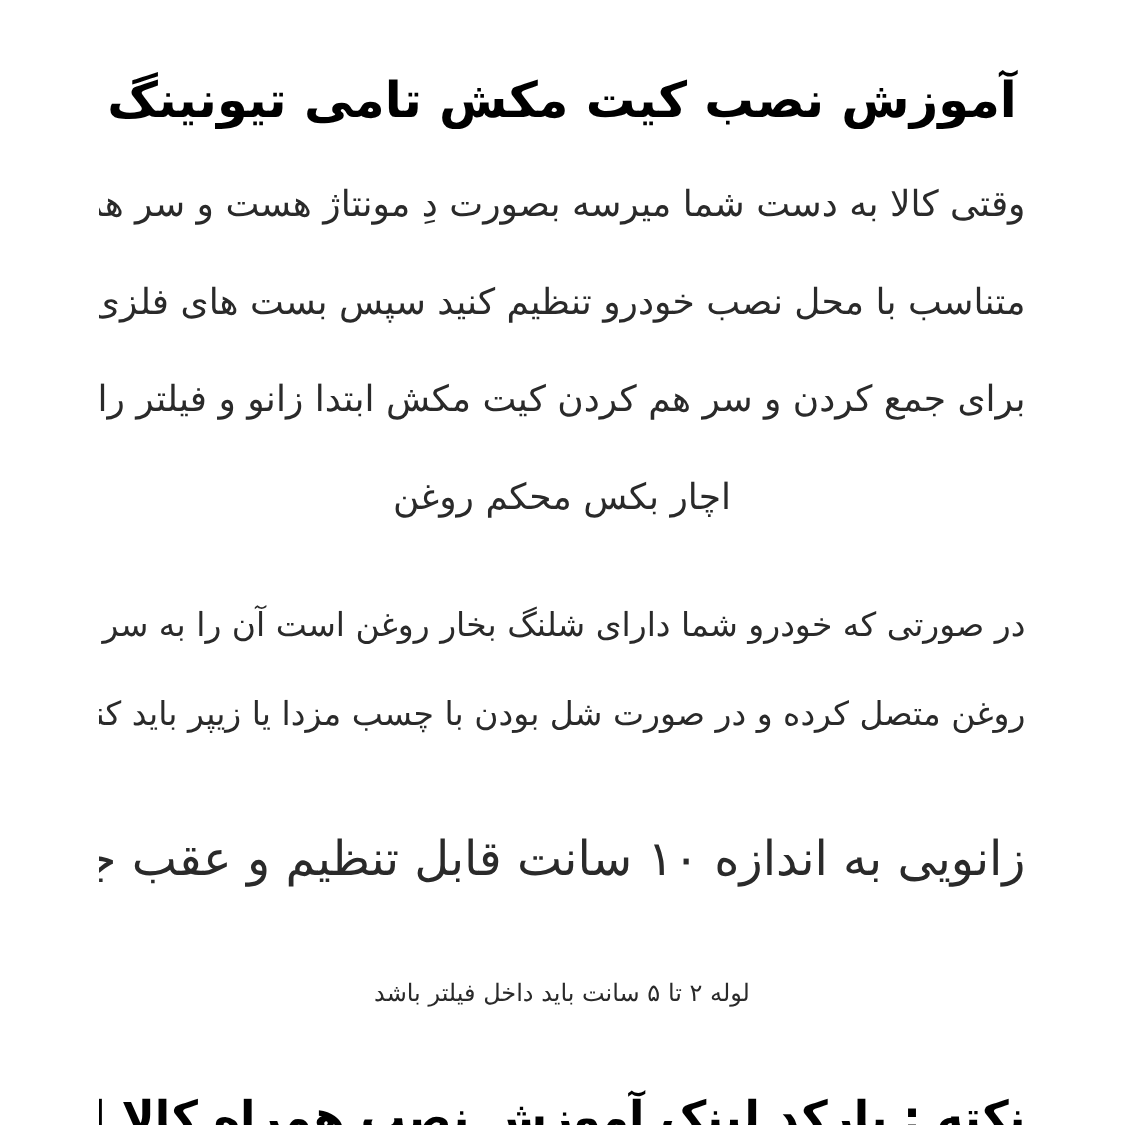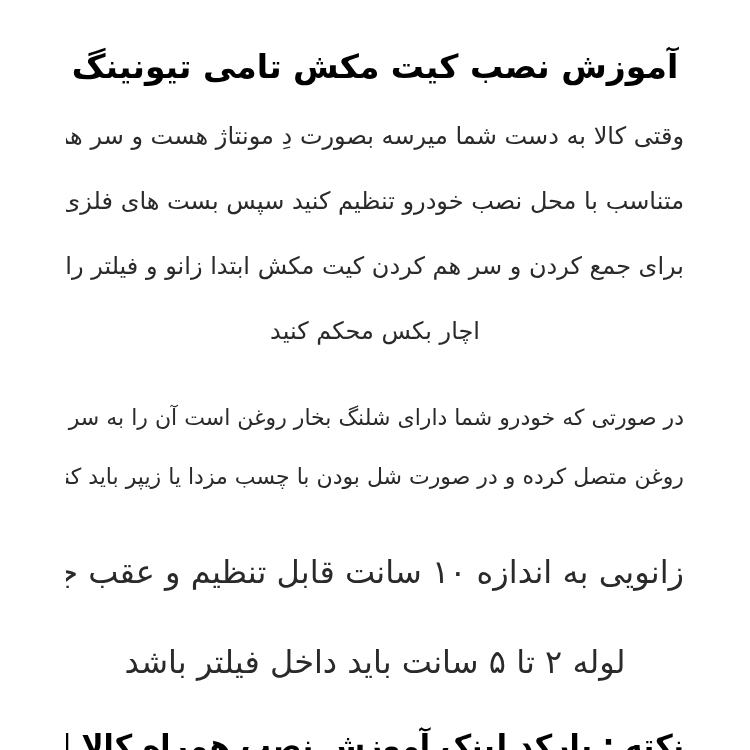--- a/index.html
+++ b/index.html
@@ -47,21 +47,21 @@
     text-align: right;
   }
   .elbow-line {
     margin-top: 62px;
     font-size: 32px;
     line-height: 36px;
     color: #2a2a2a;
   }
   .pipe-line {
     margin-top: 54px;
-    font-size: 32px;
+    font-size: 16px;
     line-height: 36px;
     color: #2a2a2a;
   }
   .barcode-note {
     margin-top: 46px;
     font-size: 30px;
     line-height: 40px;
     font-weight: 700;
     color: #000000;
   }
@@ -70,21 +70,21 @@
 <body>
 
 <div class="sheet">
 
   <h1 class="title">آموزش نصب کیت مکش تامی تیونینگ</h1>
 
   <section class="para para-assembly">
     <div>وقتی کالا به دست شما میرسه بصورت دِ مونتاژ هست و سر هم نشده</div>
     <div>متناسب با محل نصب خودرو تنظیم کنید سپس بست های فلزی را با</div>
     <div>برای جمع کردن و سر هم کردن کیت مکش ابتدا زانو و فیلتر را</div>
-    <div>اچار بکس محکم کنید</div>
+    <div>اچار بکس محکم روغن</div>
   </section>
 
   <section class="para para-vapor">
     <div>در صورتی که خودرو شما دارای شلنگ بخار روغن است آن را به سر شلنگ بخار</div>
     <div>روغن متصل کرده و در صورت شل بودن با چسب مزدا یا زیپر باید کنید و در</div>
   </section>
 
   <div class="single-line elbow-line">زانویی به اندازه ۱۰ سانت قابل تنظیم و عقب جلو شدن است</div>
 
   <div class="single-line pipe-line">لوله ۲ تا ۵ سانت باید داخل فیلتر باشد</div>

